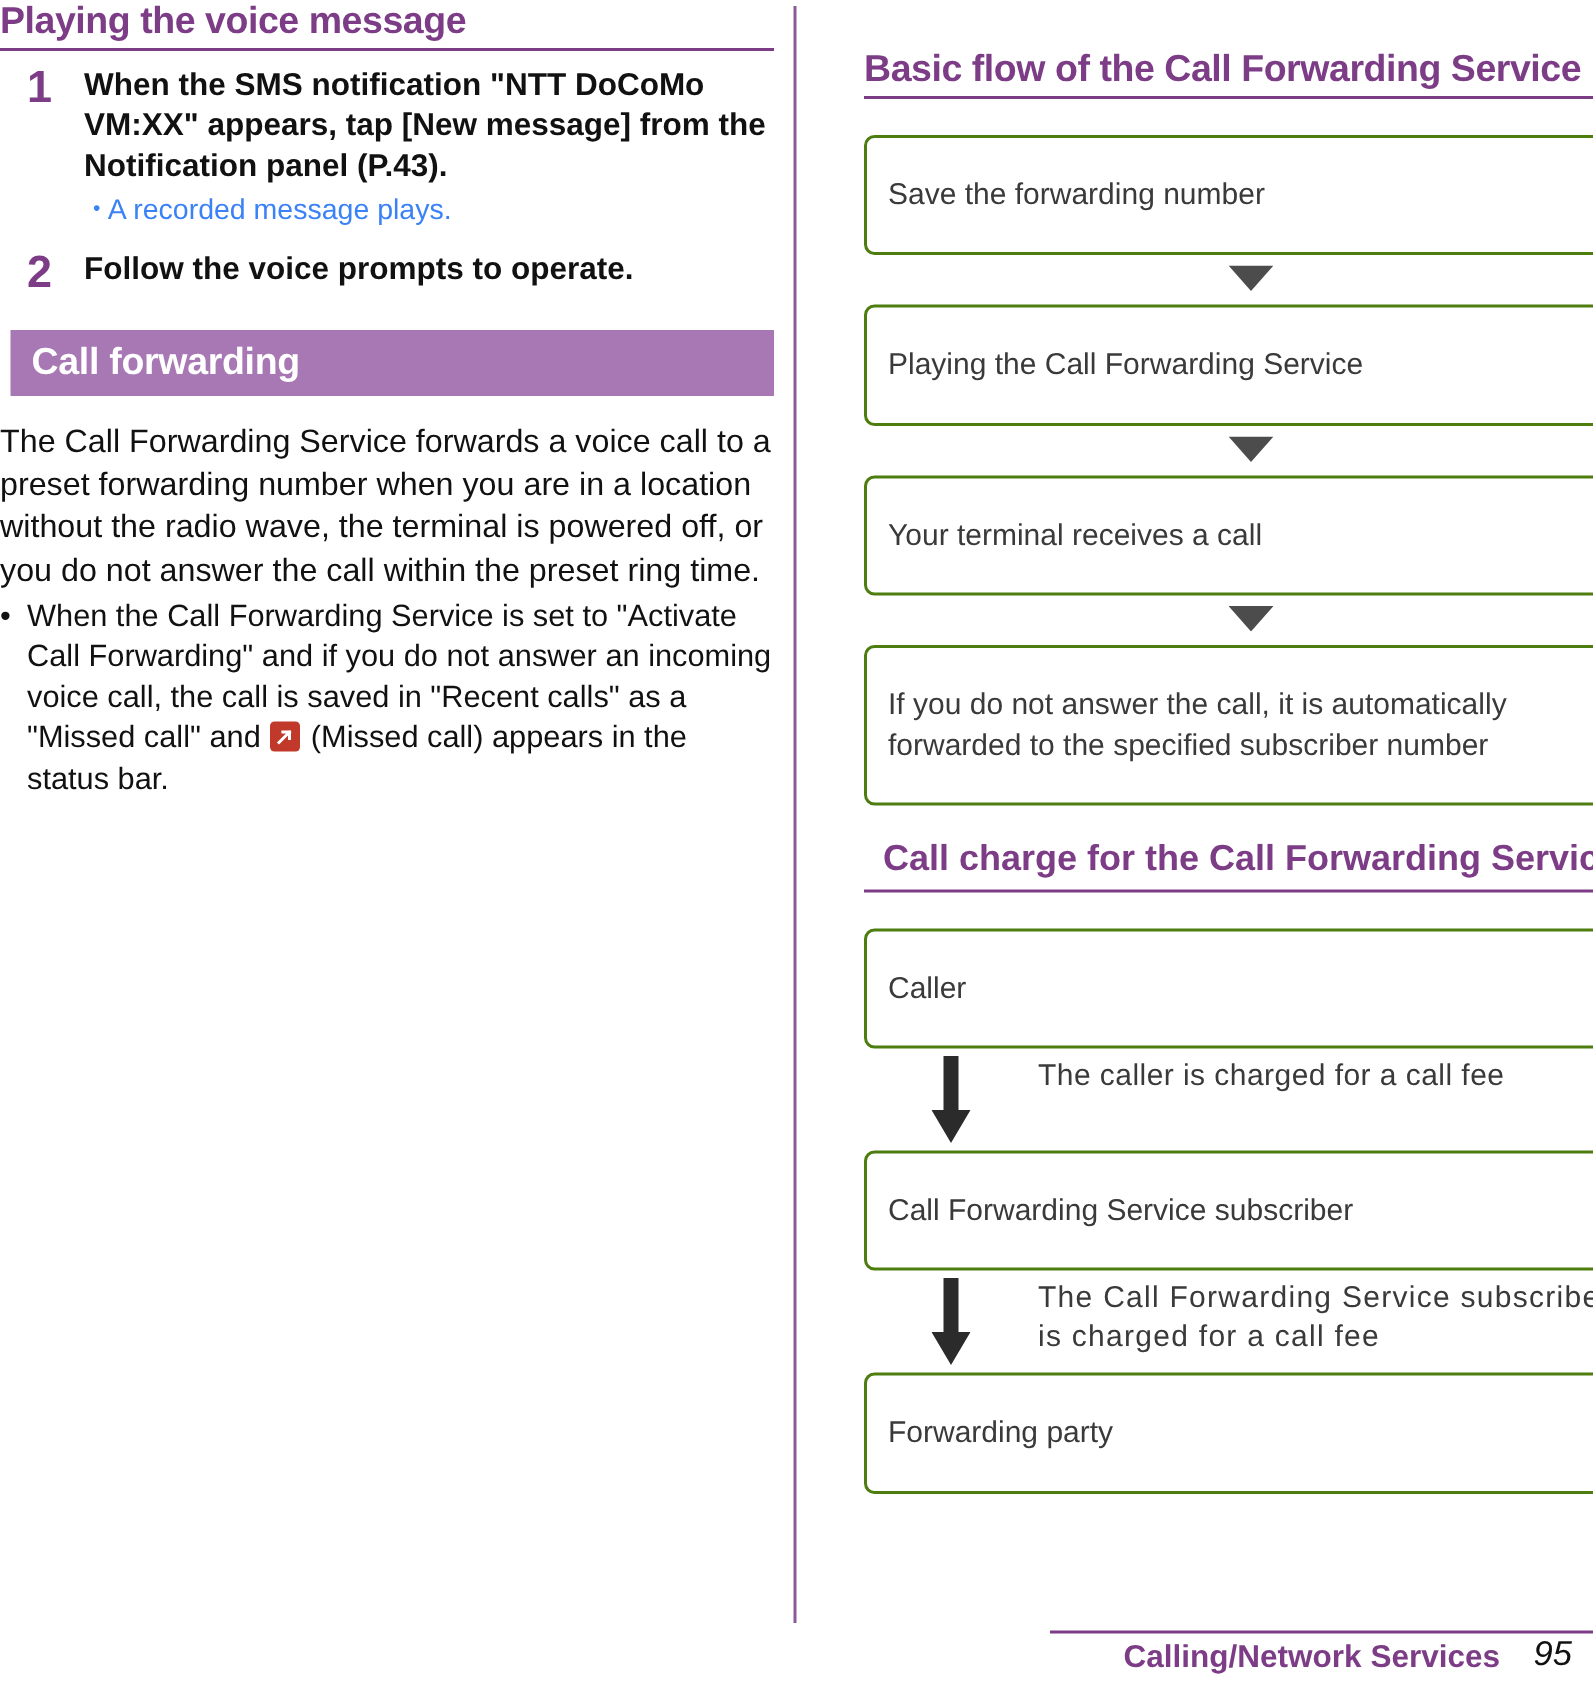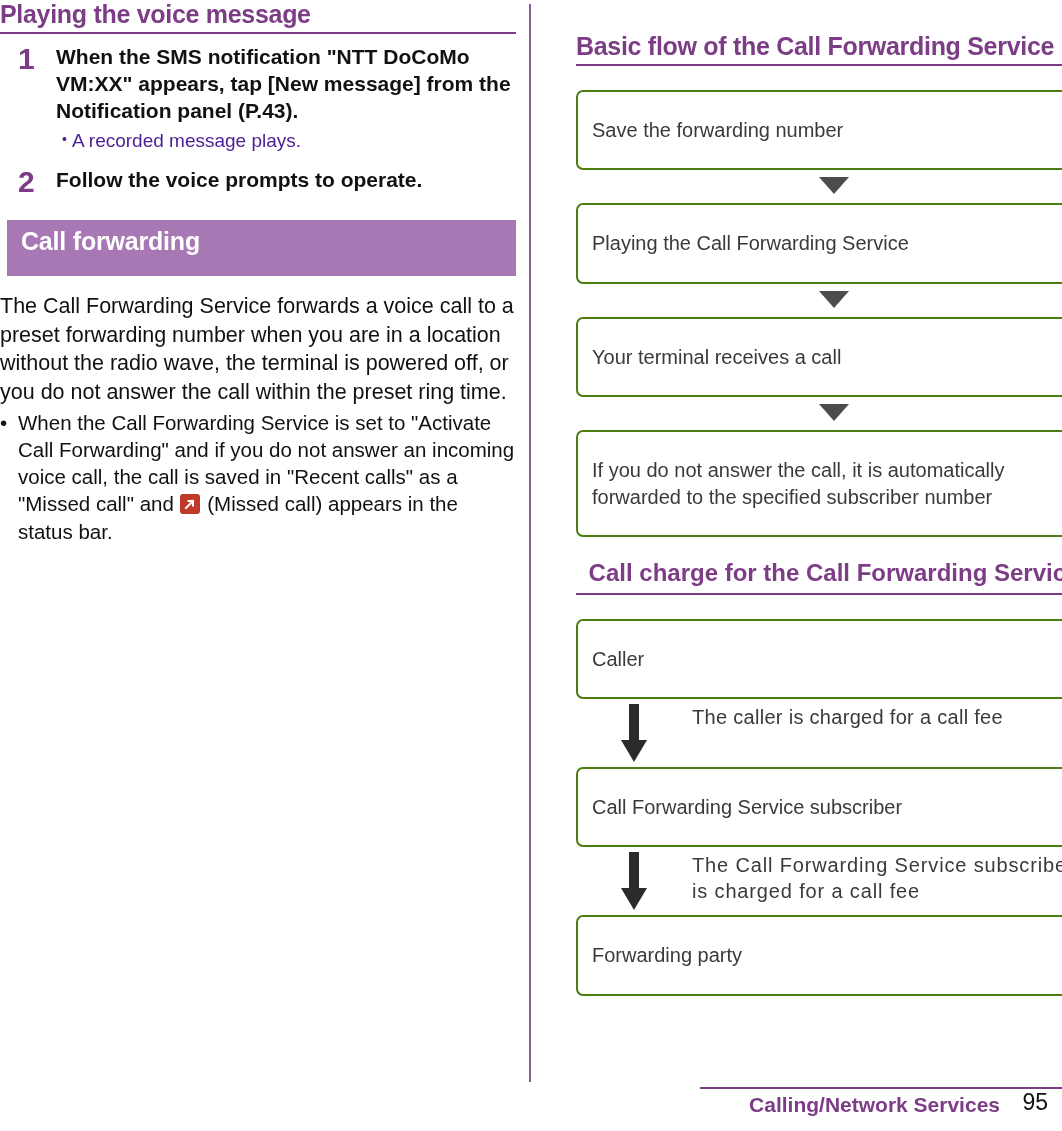--- a/index.html
+++ b/index.html
@@ -57,21 +57,21 @@
     border: none;
     border-top: 2px solid #7c3c86;
     margin: 0 0 10px 0;
     height: 0;
   }
   .band {
     background: #a878b4;
     color: #ffffff;
     font-size: 25px;
     font-weight: bold;
-    padding: 7px 0 20px 14px;
+    padding: 7px 0 8px 14px;
     margin: 26px 0 16px 0;
     letter-spacing: -0.2px;
     border-left: 7px solid #ffffff;
   }
   
   .step {
     position: relative;
     padding-left: 56px;
     margin-bottom: 6px;
   }
@@ -88,21 +88,21 @@
     font-size: 21px;
     font-weight: bold;
     line-height: 1.28;
     color: #111111;
   }
   .bullet-line {
     font-size: 19px;
     line-height: 1.3;
     margin-top: 4px;
     padding-left: 6px;
-    color: #4c1d95;
+    color: #3b82f6;
   }
   .bullet-line .dot {
     font-size: 14px;
     vertical-align: 3px;
     margin-right: 5px;
   }
   
   .body-text {
     font-size: 21.5px;
     line-height: 1.33;
@@ -205,20 +205,21 @@
     font-size: 21px;
     font-weight: bold;
     color: #7c3c86;
   }
   .footer-page {
     position: absolute;
     right: 14px;
     top: 2px;
     font-size: 23px;
     color: #111111;
+    font-style: italic;
   }
 </style>
 </head>
 <body>
 
 <div class="page">
 
   <div class="col-divider"></div>
 
   <div class="col-left">

